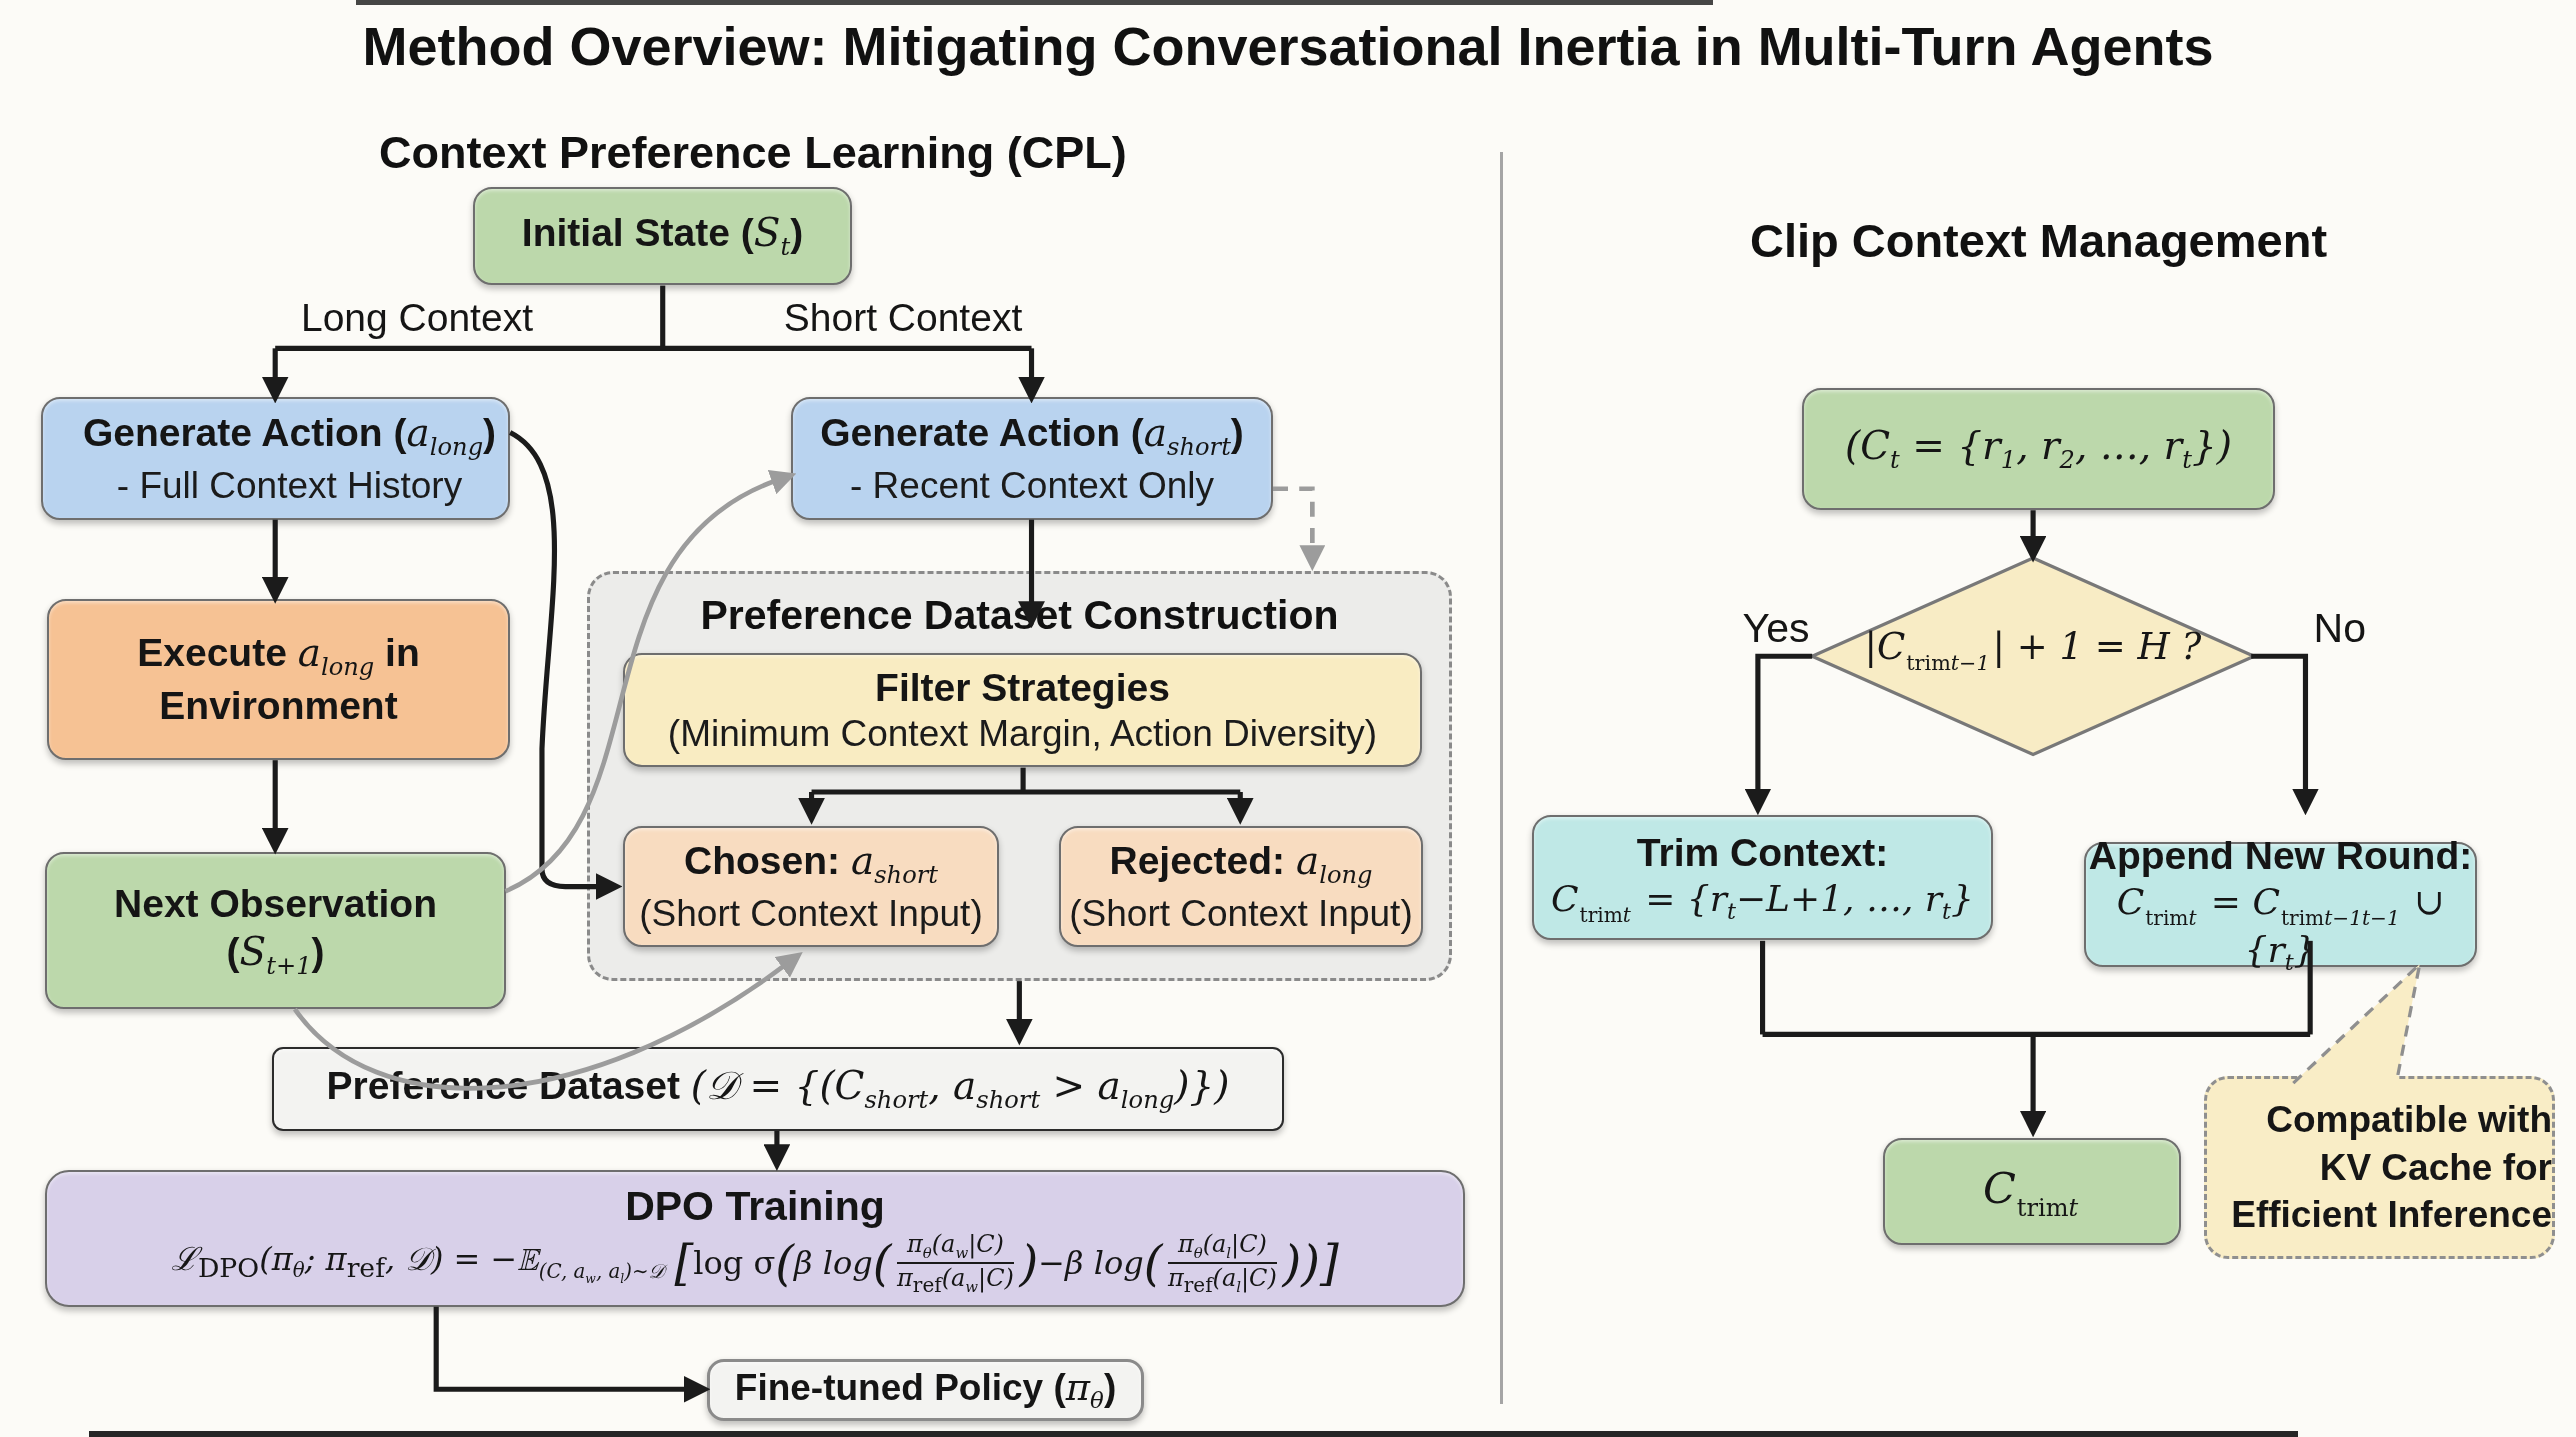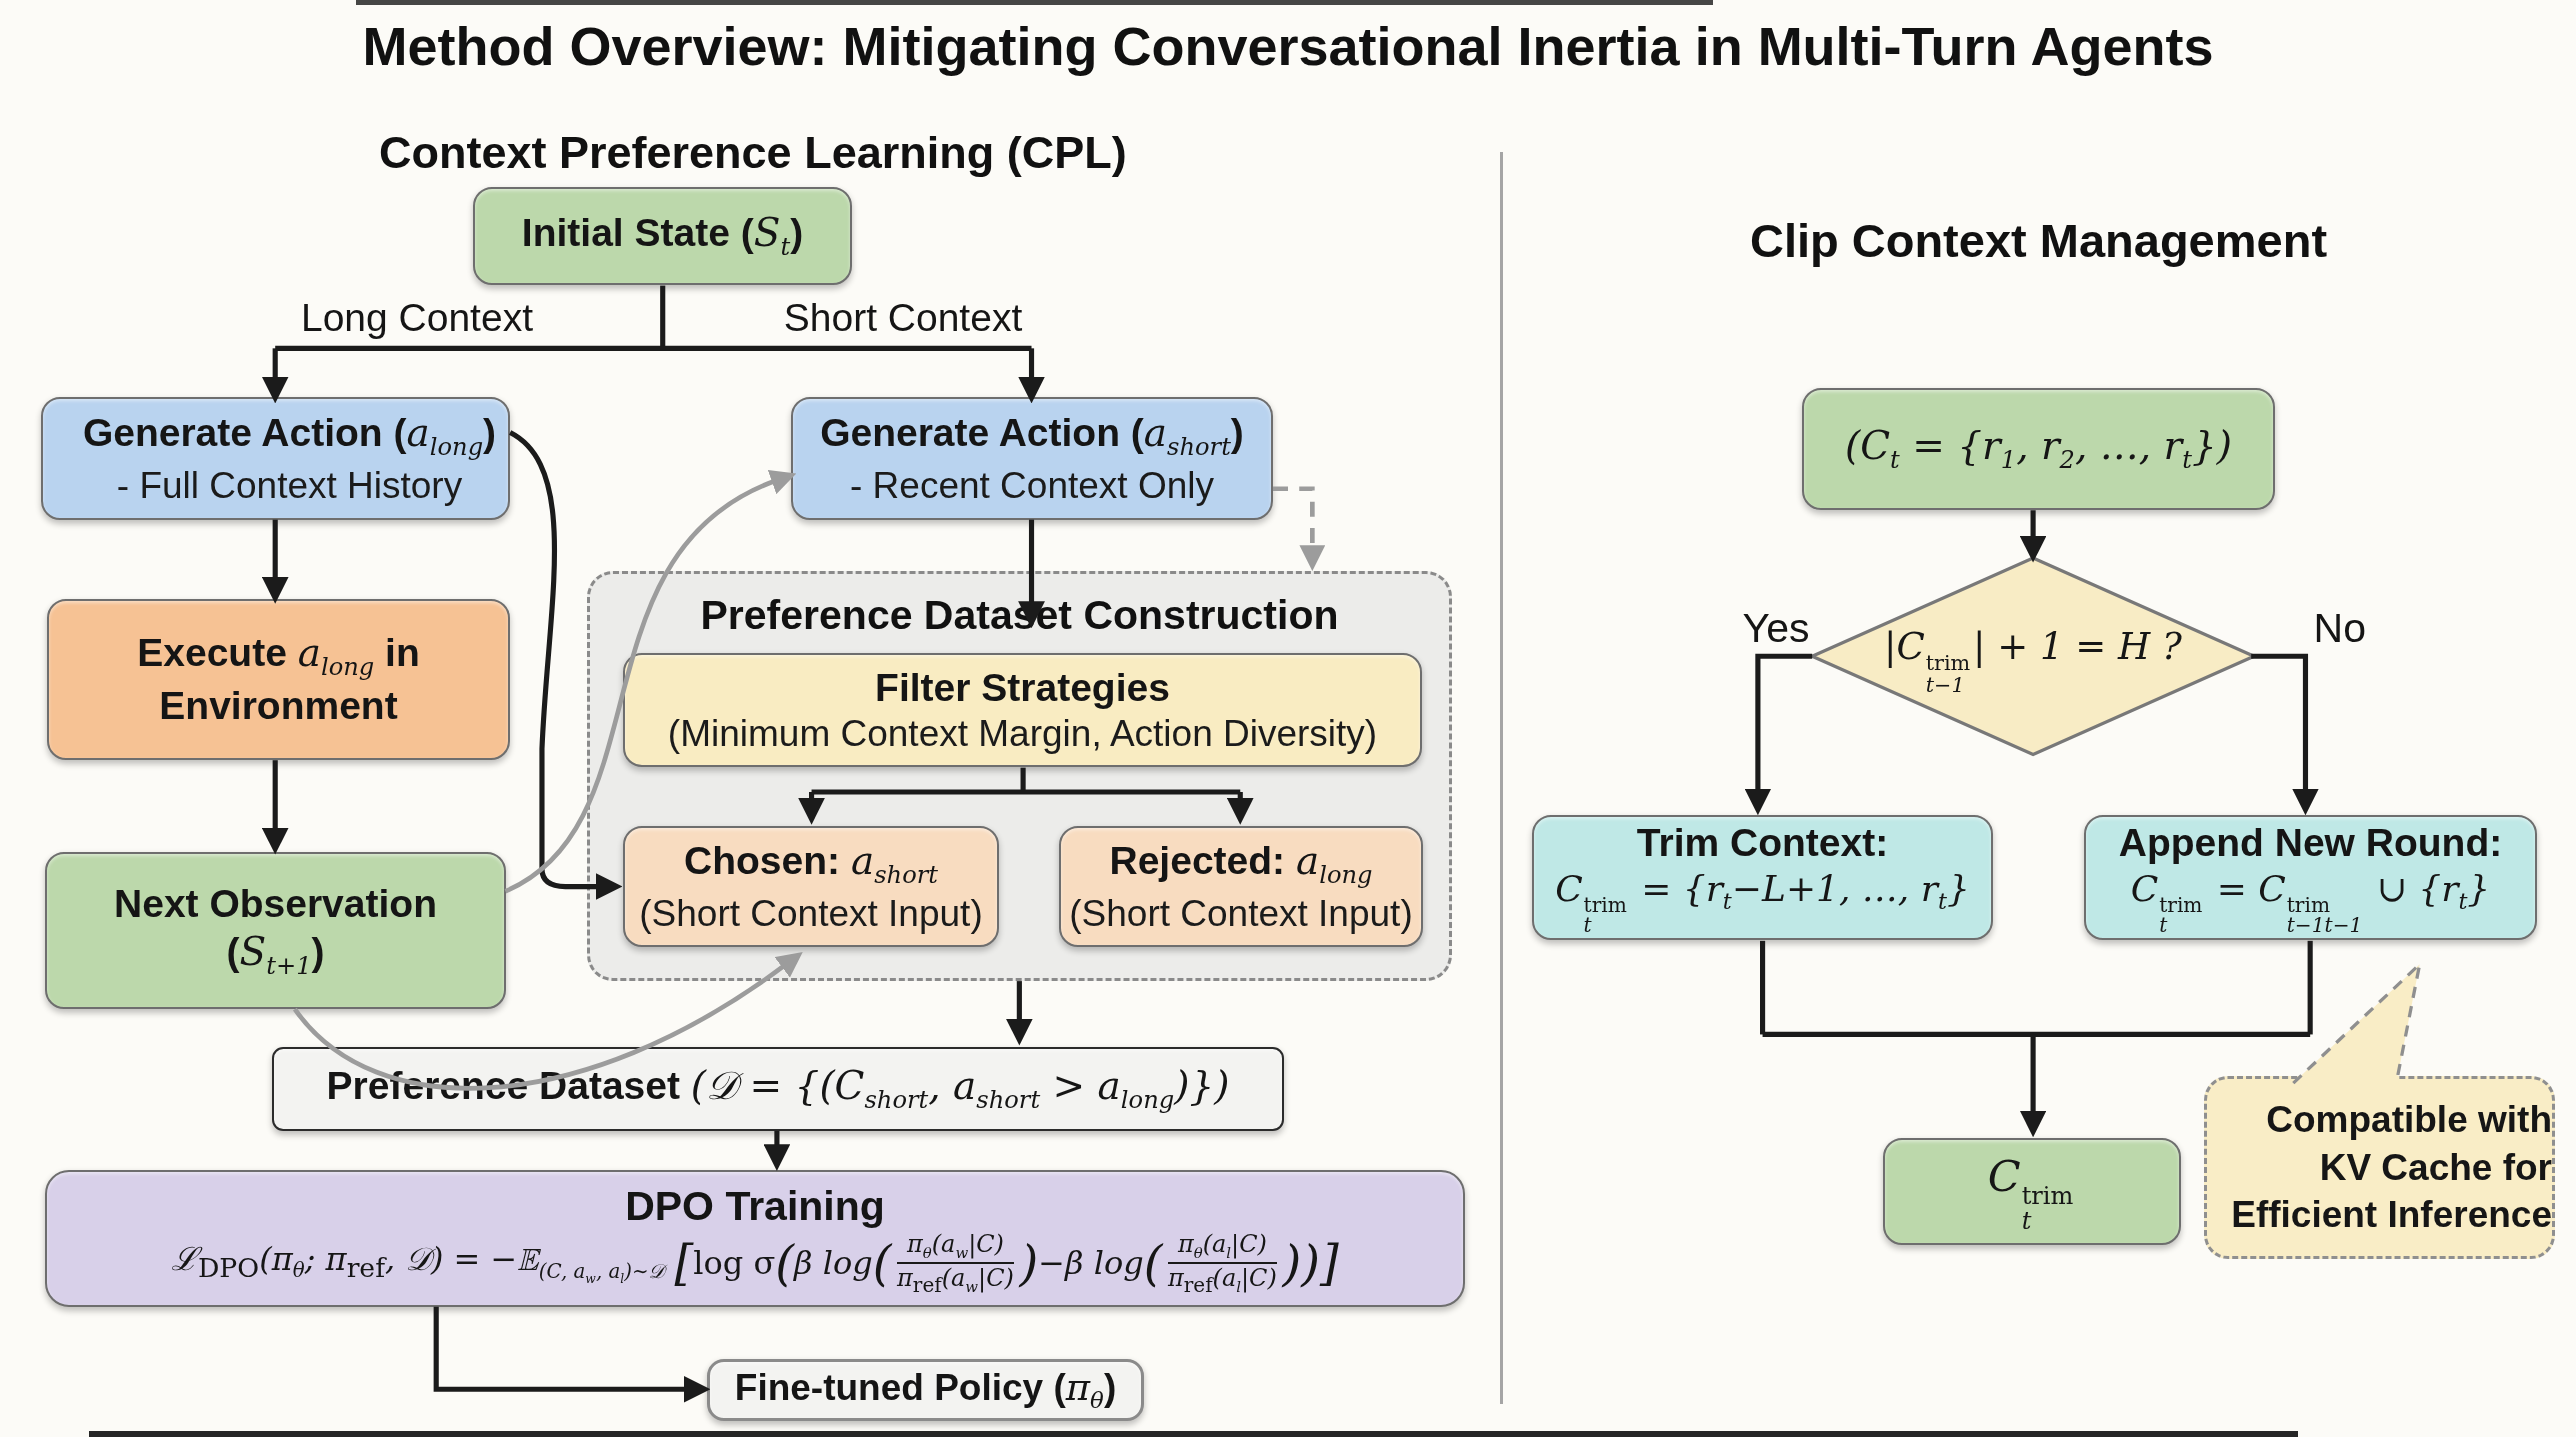--- a/index.html
+++ b/index.html
@@ -8,21 +8,21 @@
   .abs{position:absolute;}
   .box{position:absolute;border:2.8px solid #6e6e6e;border-radius:19px;
        display:flex;flex-direction:column;justify-content:center;align-items:center;
        text-align:center;box-shadow:0 3.7px 6.6px rgba(0,0,0,.24), inset 0 1.9px 3.7px rgba(255,255,255,.45);
        box-sizing:border-box;line-height:1.22;}
   .bl{font-weight:bold;font-size:39px;color:#151515;}
   .rl{font-weight:normal;font-size:37px;color:#1b1b1b;}
   .mv{font-family:"DejaVu Serif",serif;font-style:italic;font-weight:500;}
   .mv sub, sub.mi{font-style:italic;font-family:"DejaVu Serif",serif;font-size:62%;}
   .rm{font-style:normal;}
-  .ss{display:inline-flex;flex-direction:column;align-items:flex-start;font-size:56%;
+  .ss{display:inline-flex;flex-direction:row;align-items:flex-start;font-size:56%;
       line-height:1.02;vertical-align:-0.55em;margin:0 2.8px 0 0.9px;}
   .ss .sup{font-style:normal;}
   .ss .sb{font-style:italic;}
   .heading{font-weight:bold;color:#111;}
   .green{background:#bcd8ab;}
   .blue{background:#b9d3ef;}
   .orange{background:#f6c294;}
   .peach{background:#f8dcc0;}
   .yellow{background:#f9ecc2;}
   .cyan{background:#bfe8e6;}
@@ -155,21 +155,21 @@
   <div class="abs bl" style="left:2254px;top:605px;width:112px;text-align:right;font-weight:normal;font-size:41px;">No</div>
 
   <div class="box cyan" style="left:1532px;top:815px;width:461px;height:125px;">
     <div class="bl">Trim Context:</div>
     <div class="mv" style="font-size:36px;"><span>C</span><span class="ss">
           <span class="sup">trim</span>
           <span class="sb">t</span>
         </span><span> = {r</span><sub>t</sub><span>−L+1, …, r</span><sub>t</sub><span>}</span></div>
   </div>
 
-  <div class="box cyan" style="left:2084px;top:815px;width:453px;height:125px;">
+  <div class="box cyan" style="left:2084px;top:842px;width:393px;height:125px;">
     <div class="bl">Append New Round:</div>
     <div class="mv" style="font-size:36px;"><span>C</span><span class="ss">
           <span class="sup">trim</span>
           <span class="sb">t</span>
         </span><span> = C</span><span class="ss">
           <span class="sup">trim</span>
           <span class="sb">t−1t−1</span>
         </span><span> ∪ {r</span><sub>t</sub><span>}</span></div>
   </div>
 

